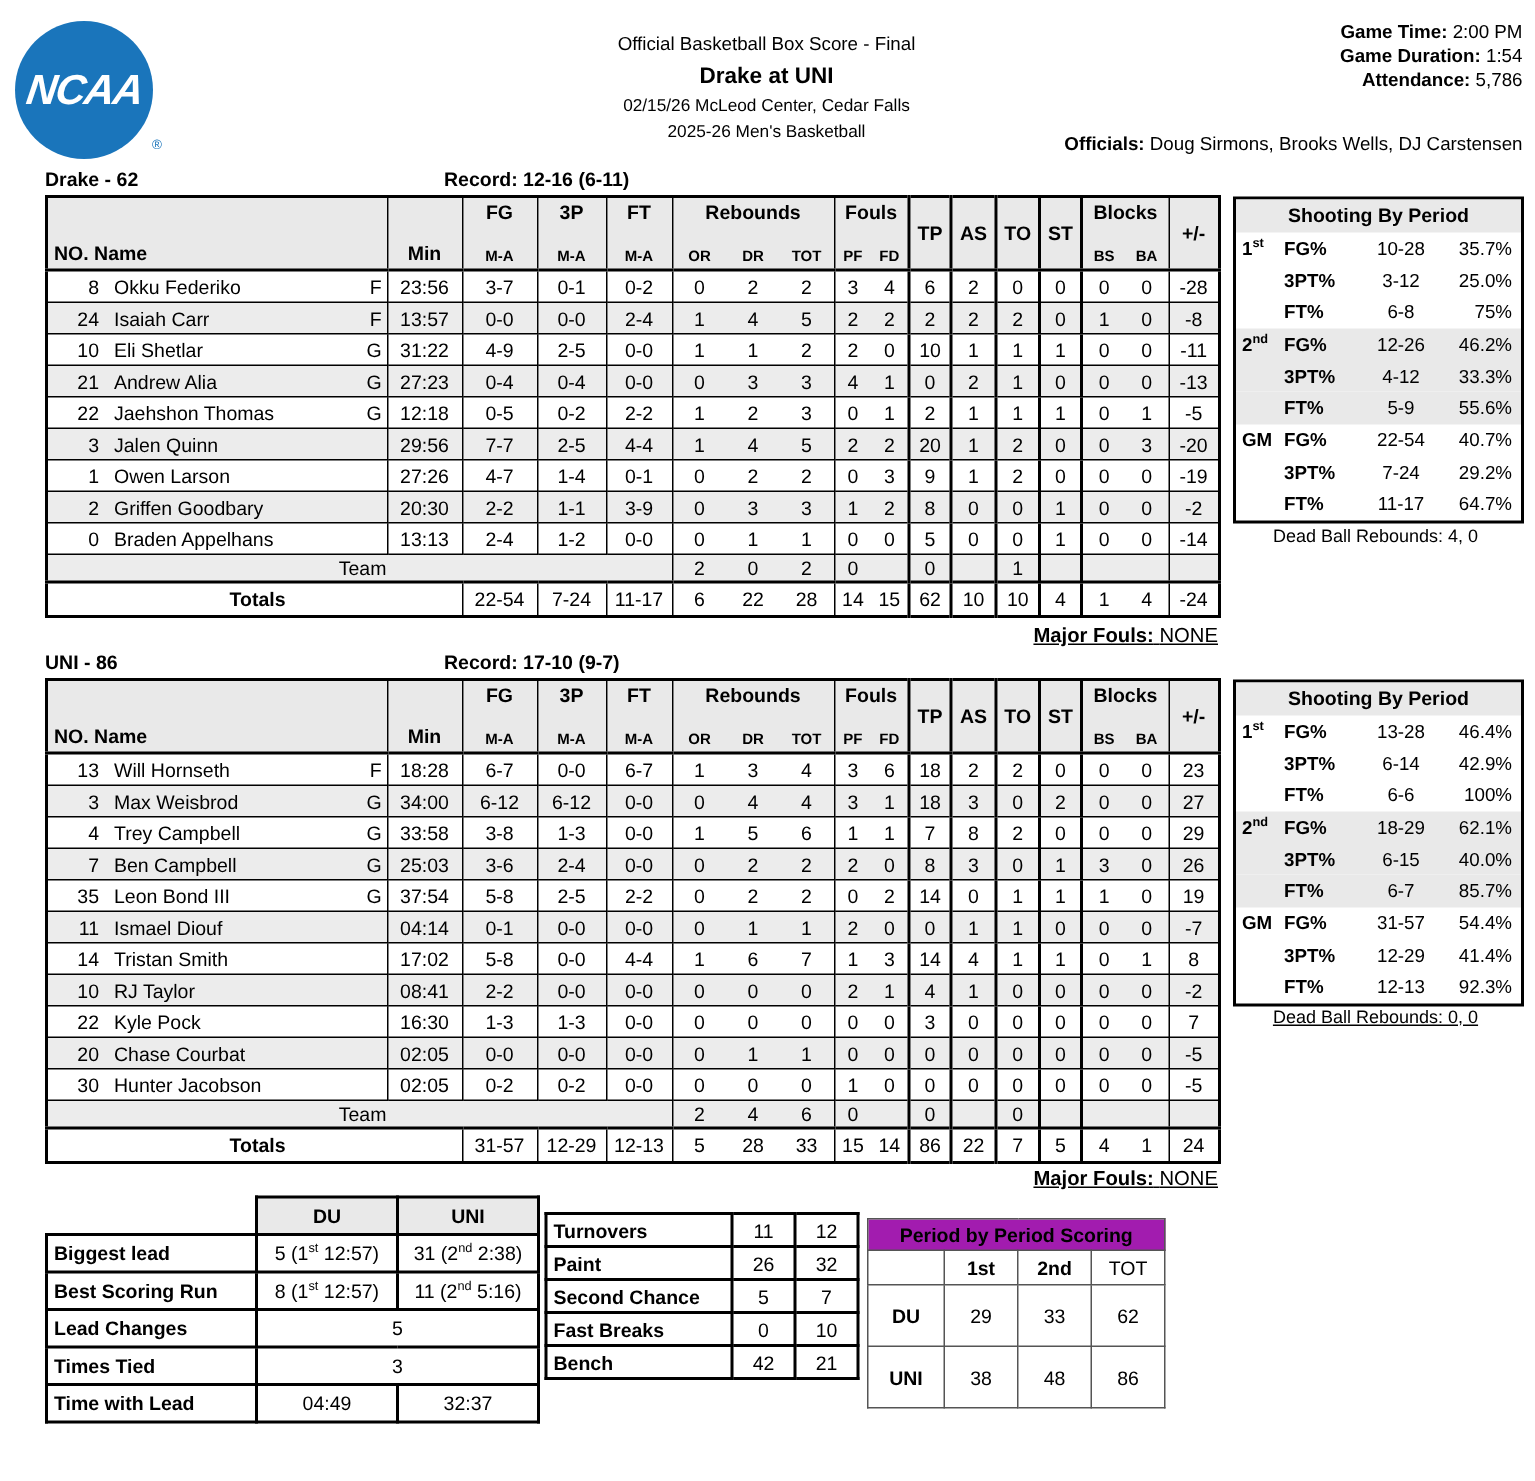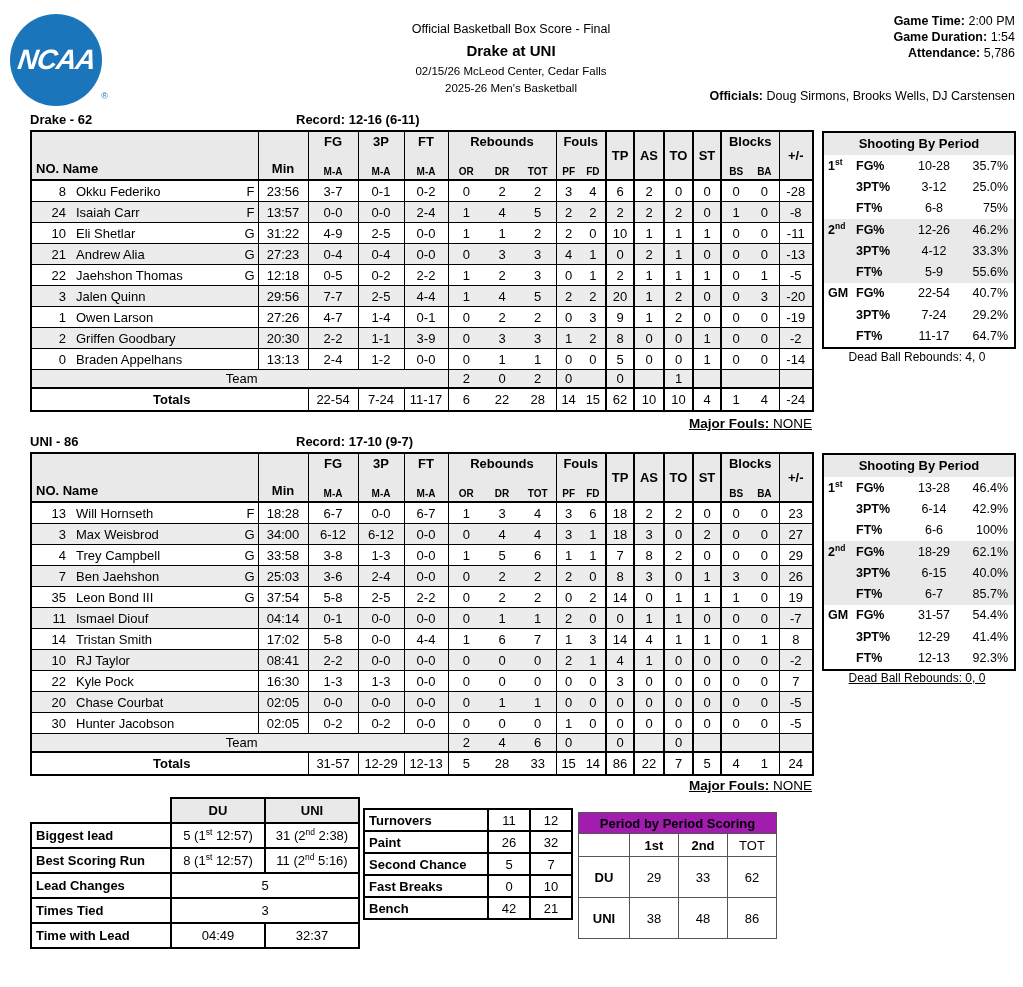--- a/index.html
+++ b/index.html
@@ -868,21 +868,21 @@
               <span>0</span>
               <span>0</span>
             </div>
           </td>
           <td>29</td>
         </tr>
         <tr class="alt">
           <td class="name-cell">
             <div class="name-flex">
               <span class="pno">7</span>
-              <span class="pname">Ben Jaehshon</span>
+              <span class="pname">Ben Campbell</span>
               <span class="ppos">G</span>
             </div>
           </td>
           <td>25:03</td>
           <td>3-6</td>
           <td>2-4</td>
           <td>0-0</td>
           <td>
             <div class="grp">
               <span>0</span>

